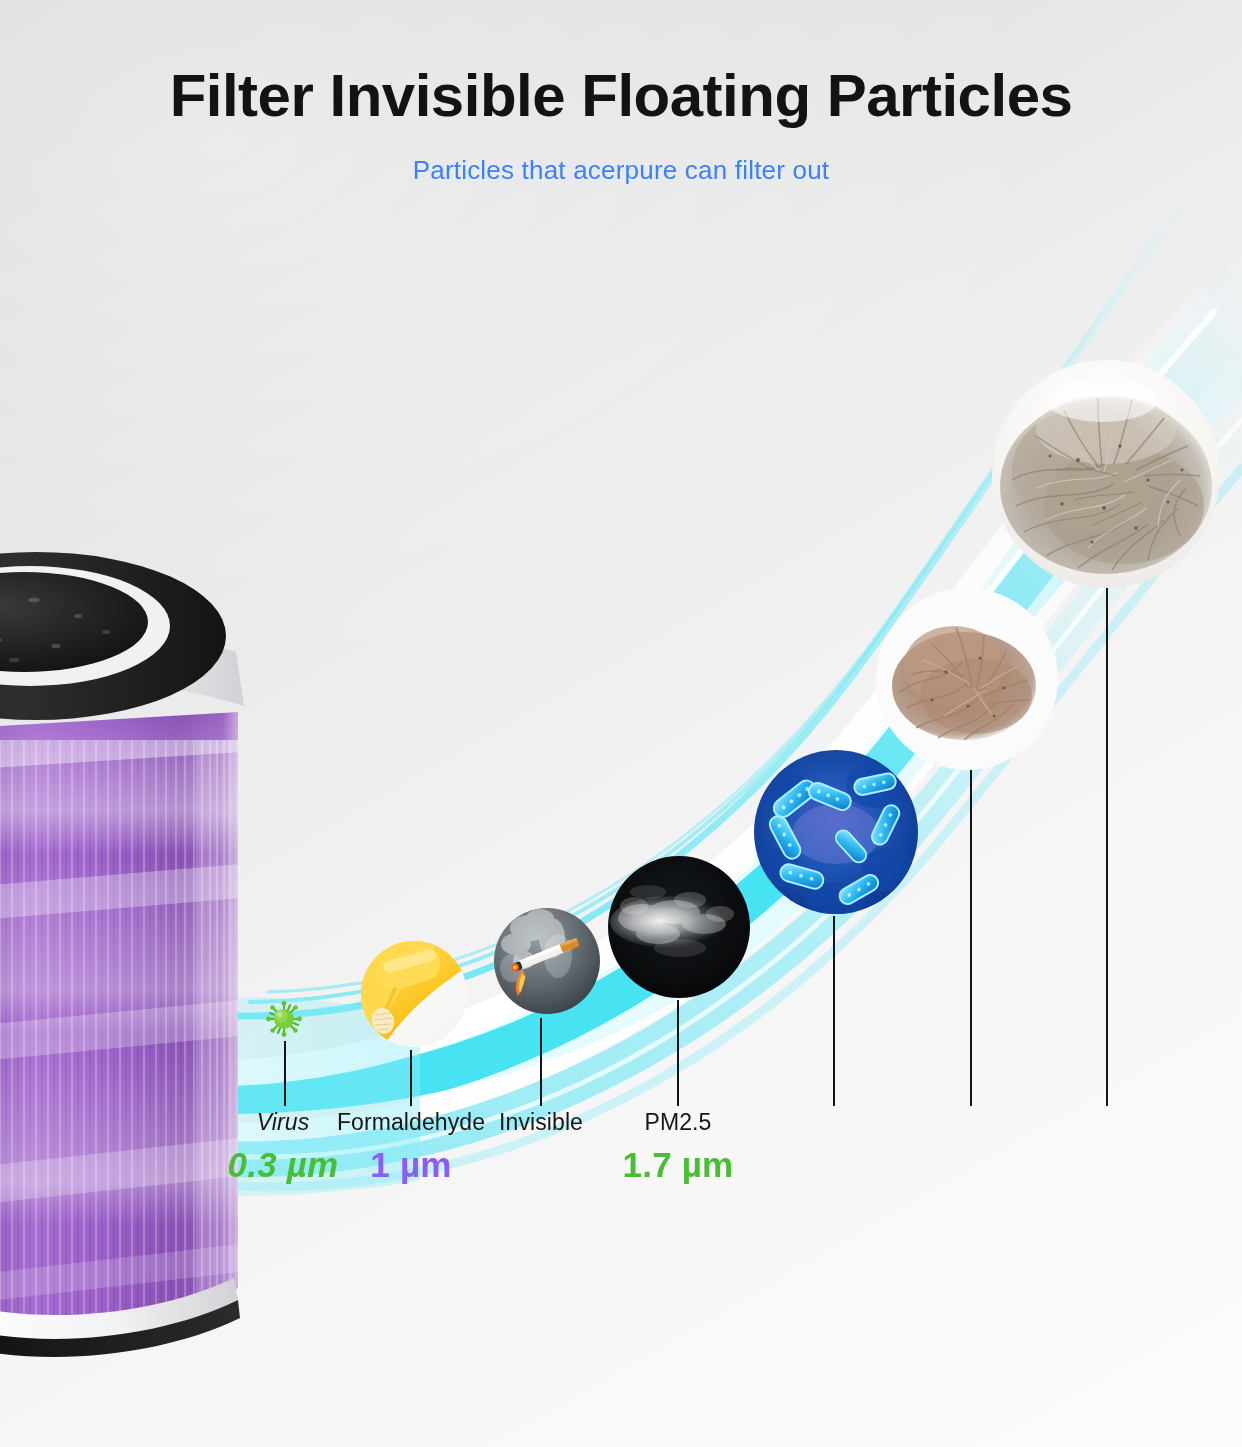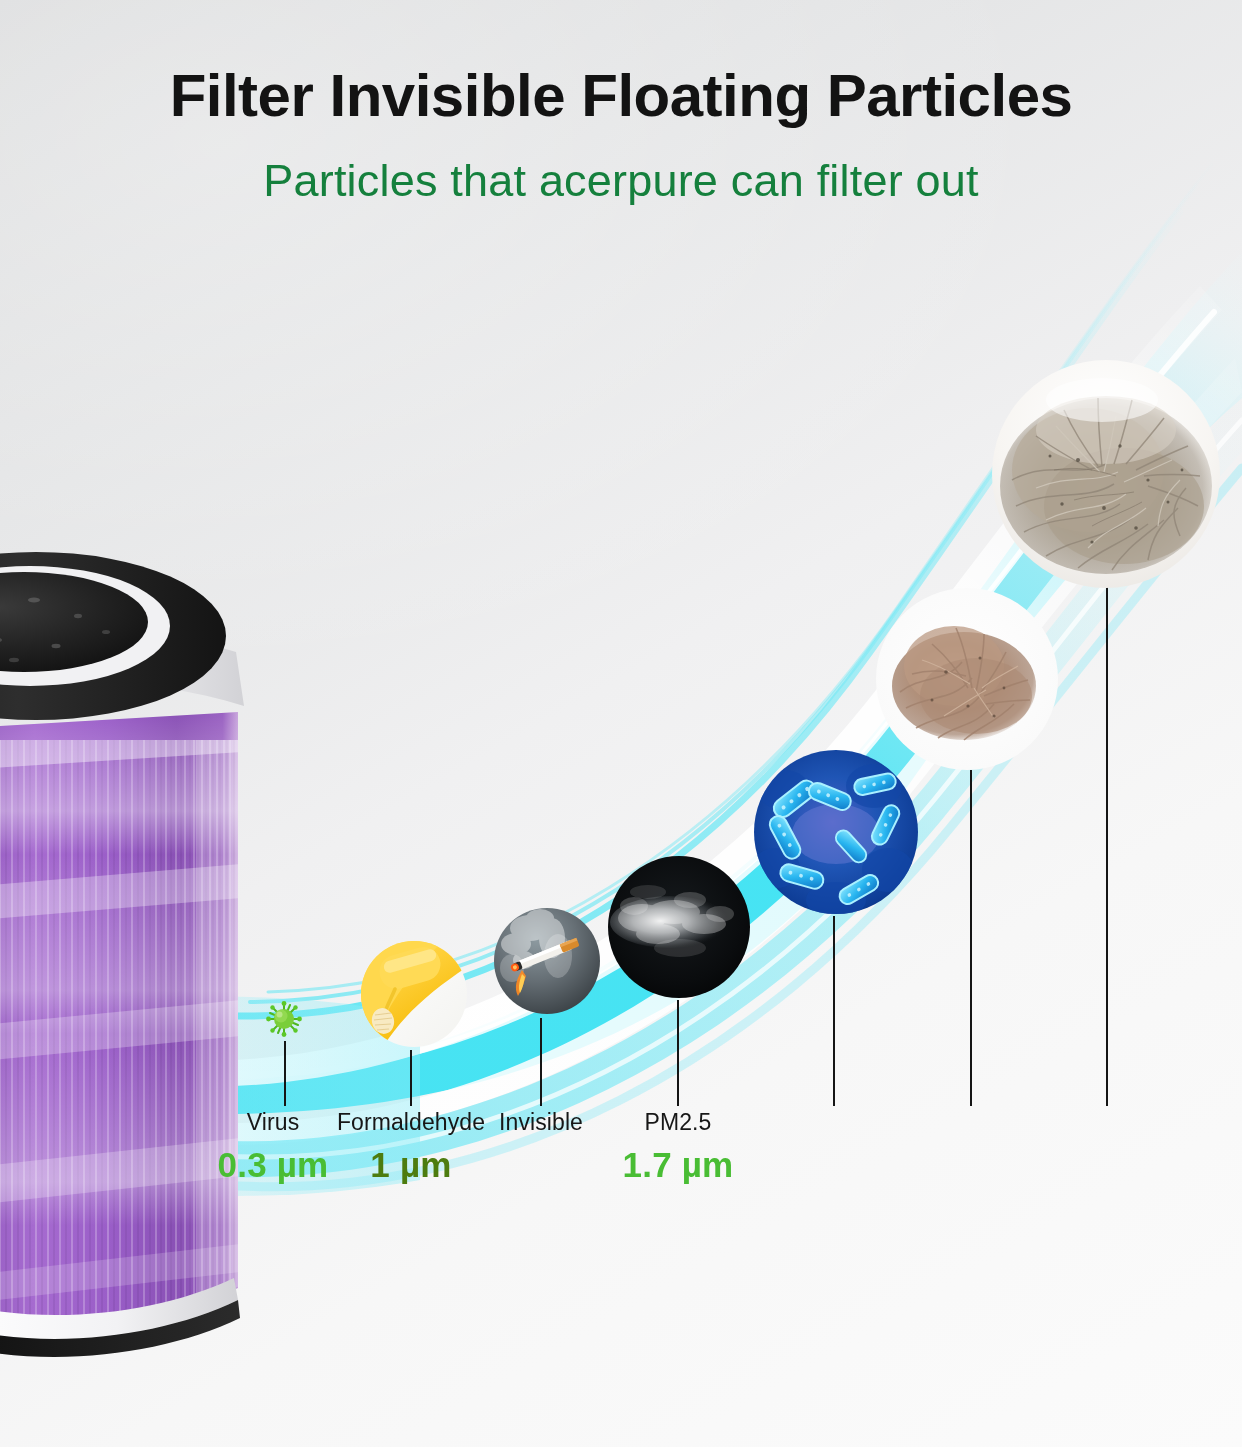--- a/index.html
+++ b/index.html
@@ -15,21 +15,21 @@
   #stage { position:absolute; inset:0; width:1242px; height:1447px; }
 
   
   .head-wrap { position:absolute; top:62px; left:0; width:1242px; text-align:center; z-index:40; }
   .title {
     font-size:60px; font-weight:700; color:#131313;
     letter-spacing:-0.5px; line-height:1.12;
     font-family:"Liberation Sans", sans-serif;
   }
   .subtitle {
-    margin-top:26px; font-size:45px; font-weight:400; color:#15803d;
+    margin-top:26px; font-size:26px; font-weight:400; color:#3b82f6;
     letter-spacing:0.2px;
   }
 
   
   .svg-layer { position:absolute; inset:0; width:1242px; height:1447px; }
   #swoosh-layer { z-index:5; }
   #filter-layer { z-index:20; }
   #lines-layer  { z-index:25; }
 
   
@@ -626,28 +626,28 @@
         <circle cx="100" cy="182" r="1.6"></circle>
           <circle cx="190" cy="110" r="1.4"></circle>
       </g>
 
       <ellipse cx="110" cy="40" rx="56" ry="22" fill="#ffffff" opacity="0.55"></ellipse>
     </svg>
   </div>
 
   <div class="labels">
 
-    <div class="lbl" style="left:193px; width:160px;">
+    <div class="lbl" style="left:203px; width:160px;font-style:italic;">
       <div class="name">Virus</div>
       <div class="size" style="color:#49bd34">0.3 µm</div>
     </div>
 
     <div class="lbl" style="left:331px; width:160px;">
       <div class="name">Formaldehyde</div>
-      <div class="size" style="color:#4d7c0f">1 µm</div>
+      <div class="size" style="color:#8b5cf6">1 µm</div>
     </div>
 
     <div class="lbl" style="left:461px; width:160px;">
       <div class="name">Invisible</div>
       <div class="size" style="color:#49bd34"></div>
     </div>
 
     <div class="lbl" style="left:598px; width:160px;">
       <div class="name">PM2.5</div>
       <div class="size" style="color:#49bd34">1.7 µm</div>

